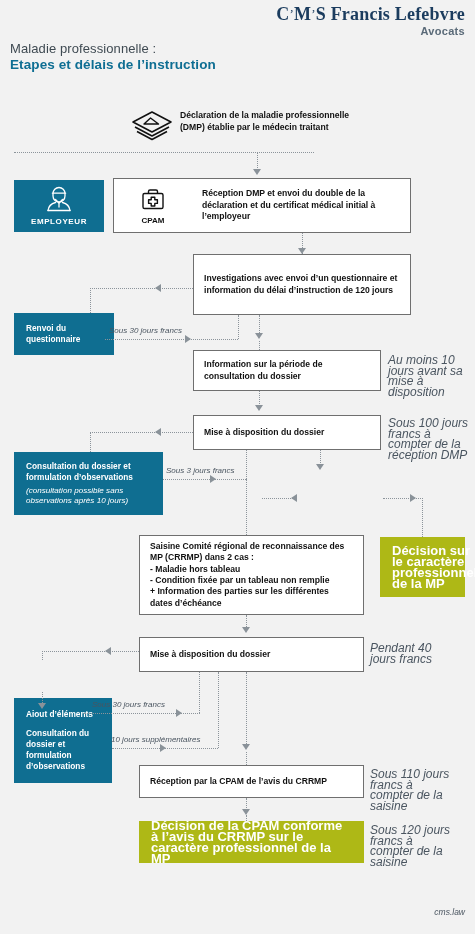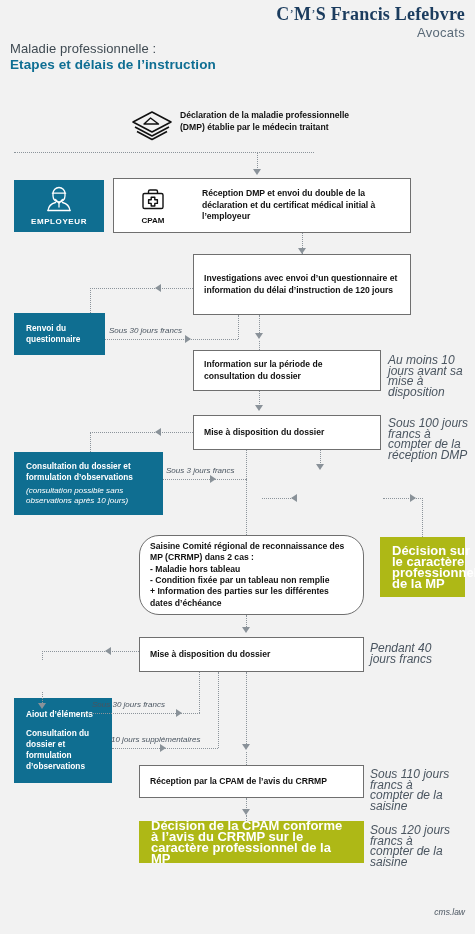--- a/index.html
+++ b/index.html
@@ -15,22 +15,23 @@
 
   
   .logo{right:10px;top:4px;text-align:right;}
   .logo-main{
     font-family:"Liberation Serif","DejaVu Serif",serif;
     font-size:18px;font-weight:700;color:#1b3c5e;letter-spacing:.2px;
     line-height:20px;white-space:nowrap;
   }
   .logo-main .slash{font-size:13px;vertical-align:2px;font-weight:400;}
   .logo-sub{
-    font-size:13px;color:#5a6a78;letter-spacing:.3px;margin-top:1px;
+    font-size:11px;color:#5a6a78;letter-spacing:.3px;margin-top:1px;
     font-family:"Liberation Sans",sans-serif;
+    font-weight:bold;
   }
   .title-1{left:10px;top:41px;font-size:13px;color:#3f4a52;letter-spacing:.1px;white-space:nowrap;}
   .title-2{left:10px;top:57px;font-size:13.5px;font-weight:700;color:#0e6e93;letter-spacing:.1px;white-space:nowrap;}
 
   
   .wbox{
     background:#ffffff;border:1px solid #6f6f6f;
     display:flex;align-items:center;
   }
   .wbox .txt{font-size:8.6px;font-weight:700;color:#111;line-height:11.4px;padding:0 10px;}
@@ -134,21 +135,21 @@
   <div class="abs arrow-d" style="left:298px;top:248px;"></div>
 
   <div class="abs wbox" style="left:193px;top:254px;width:218px;height:61px;">
     <div class="txt">Investigations avec envoi d’un questionnaire et information du délai d’instruction de 120 jours</div>
   </div>
 
   <div class="abs hline" style="left:90px;top:288px;width:103px;"></div>
   <div class="abs arrow-l" style="left:155px;top:284px;"></div>
   <div class="abs vline" style="left:90px;top:288px;height:25px;"></div>
 
-  <div class="abs tealbox" style="left:14px;top:313px;width:91px;height:42px;">
+  <div class="abs tealbox" style="left:14px;top:313px;width:100px;height:42px;">
     <div class="t">Renvoi du questionnaire</div>
   </div>
 
   <div class="abs inline-note" style="left:109px;top:326px;">Sous 30 jours francs</div>
   <div class="abs hline" style="left:105px;top:339px;width:133px;"></div>
   <div class="abs arrow-r" style="left:185px;top:335px;"></div>
   <div class="abs vline" style="left:238px;top:315px;height:24px;"></div>
 
   <div class="abs vline" style="left:259px;top:315px;height:22px;"></div>
   <div class="abs arrow-d" style="left:255px;top:333px;"></div>
@@ -184,21 +185,21 @@
 
   <div class="abs vline" style="left:320px;top:450px;height:17px;"></div>
   <div class="abs arrow-d" style="left:316px;top:464px;"></div>
 
   <div class="abs hline" style="left:262px;top:498px;width:35px;"></div>
   <div class="abs arrow-l" style="left:291px;top:494px;"></div>
   <div class="abs hline" style="left:383px;top:498px;width:40px;"></div>
   <div class="abs arrow-r" style="left:410px;top:494px;"></div>
   <div class="abs vline" style="left:422px;top:498px;height:39px;"></div>
 
-  <div class="abs wbox" style="left:139px;top:535px;width:225px;height:80px;border-radius:20px;">
+  <div class="abs wbox" style="left:139px;top:535px;width:225px;height:80px;">
     <div class="txt" style="white-space:pre-line;">Saisine Comité régional de reconnaissance des MP (CRRMP)  dans 2 cas :
 - Maladie hors tableau
 - Condition fixée par un tableau non remplie
 + Information des parties sur les différentes dates d’échéance</div>
   </div>
 
   <div class="abs olivebox" style="left:380px;top:537px;width:85px;height:60px;">
     <div class="t">Décision sur le caractère professionnel de la MP</div>
   </div>
 

